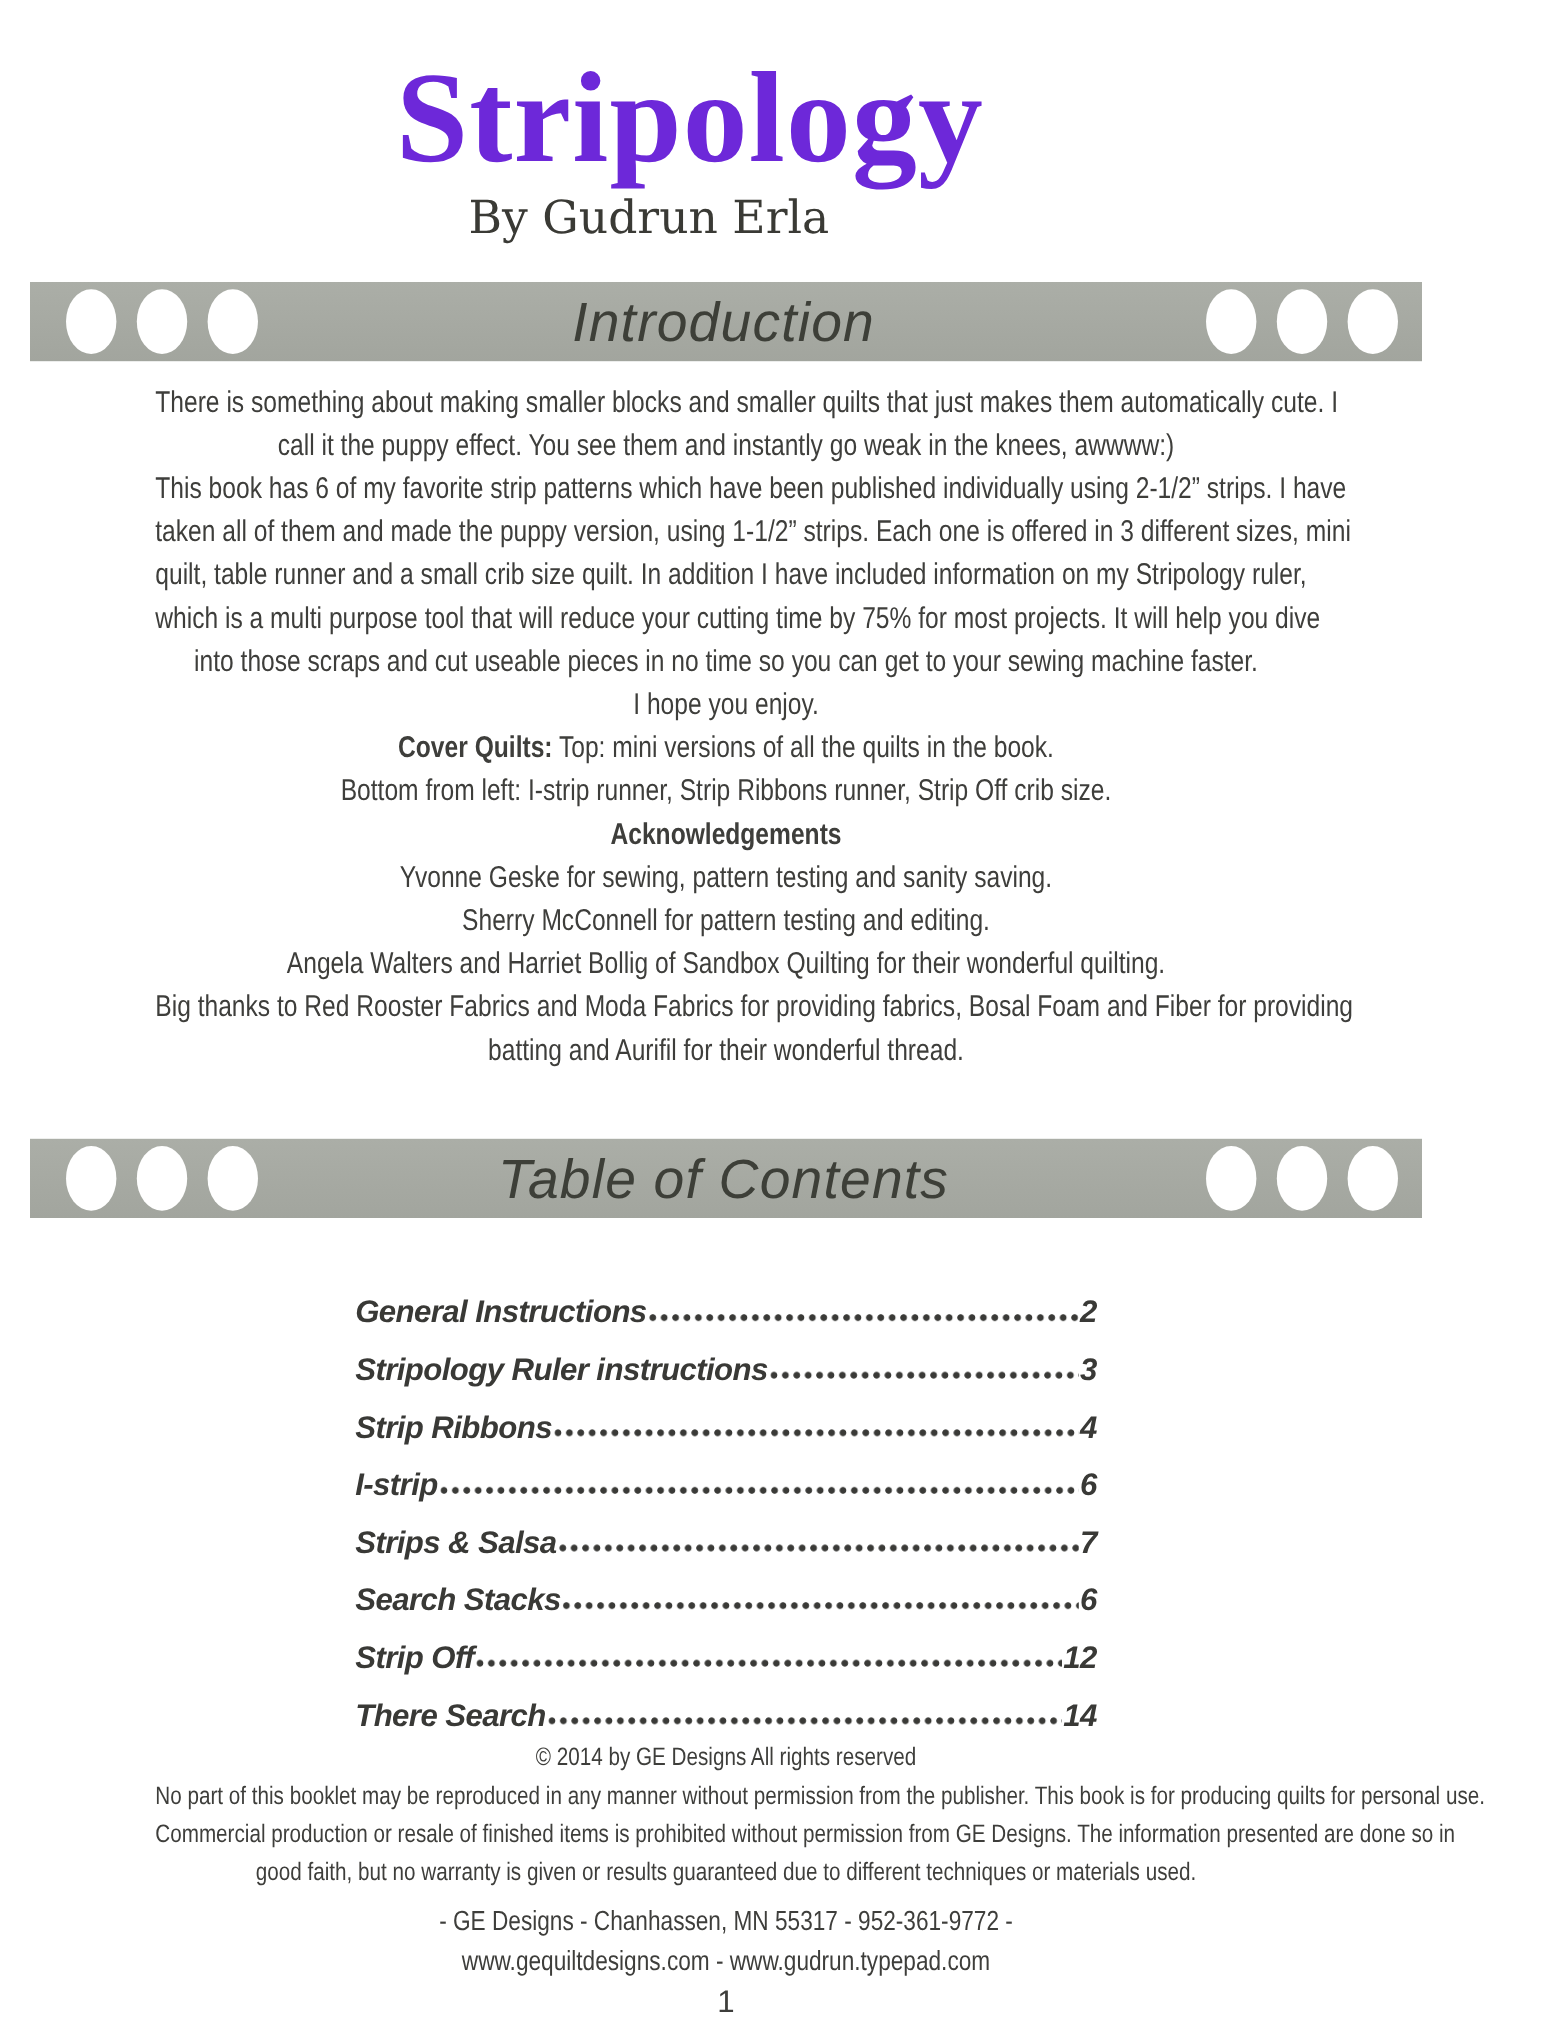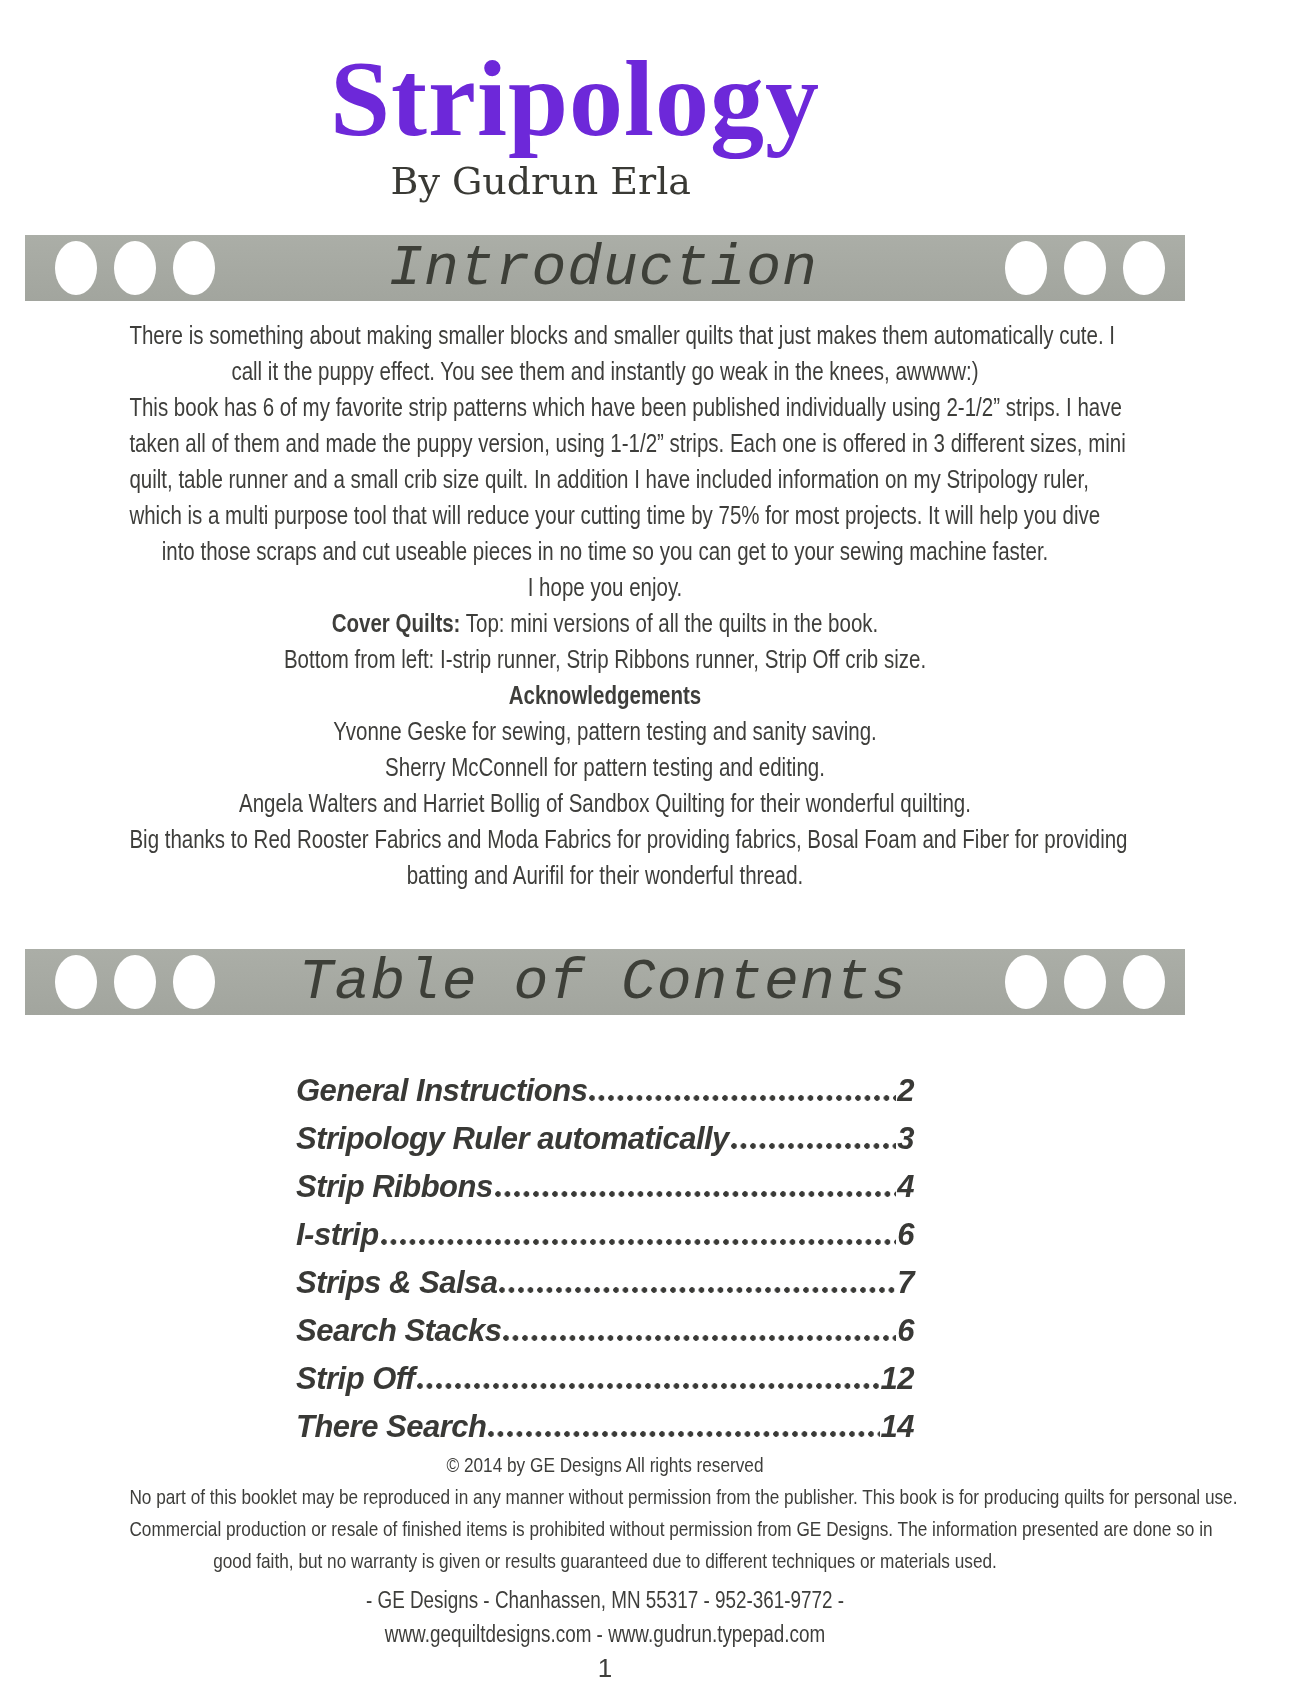--- a/index.html
+++ b/index.html
@@ -39,23 +39,23 @@
   }
 
   
   .banner {
     position:relative;
     height:66px;
     background:linear-gradient(180deg,#abaea7 0%, #a6a9a2 55%, #a2a59e 100%);
     display:flex; align-items:center; justify-content:center;
   }
   .banner-label {
-    font-family:Liberation Mono, monospace;
+    font-family:Liberation Sans, sans-serif;
     font-style:italic;
-    font-size:58px;
+    font-size:46px;
     color:#3d3f38;
     letter-spacing:1px;
     transform:translateX(-2px);
   }
   .banner-dots { position:absolute; top:50%; transform:translateY(-50%); display:flex; gap:17px; }
   .banner-dots.left  { left:30px; }
   .banner-dots.right { right:20px; }
   .dot { width:42px; height:54px; background:#ffffff; border-radius:50%; }
 
   .banner-intro { margin-top:32px; }
@@ -80,21 +80,21 @@
     margin:44px auto 0 auto;
   }
   .toc-row {
     height:48px;
     display:flex;
     align-items:flex-end;
   }
   .toc-label, .toc-page {
     font-weight:bold;
     font-style:italic;
-    font-size:31px;
+    font-size:26px;
     line-height:1.05;
     letter-spacing:-0.5px;
     color:#39393б;
     color:#393936;
     white-space:nowrap;
   }
   .toc-leader {
     flex:1;
     height:6px;
     margin:0 1px 6px 2px;
@@ -191,21 +191,21 @@
     </div>
   </div>
 
   <div class="toc">
       <div class="toc-row">
         <span class="toc-label">General Instructions</span>
         <span class="toc-leader"></span>
         <span class="toc-page">2</span>
       </div>
       <div class="toc-row">
-        <span class="toc-label">Stripology Ruler automatically</span>
+        <span class="toc-label">Stripology Ruler instructions</span>
         <span class="toc-leader"></span>
         <span class="toc-page">3</span>
       </div>
       <div class="toc-row">
         <span class="toc-label">Strip Ribbons</span>
         <span class="toc-leader"></span>
         <span class="toc-page">4</span>
       </div>
       <div class="toc-row">
         <span class="toc-label">I-strip</span>

